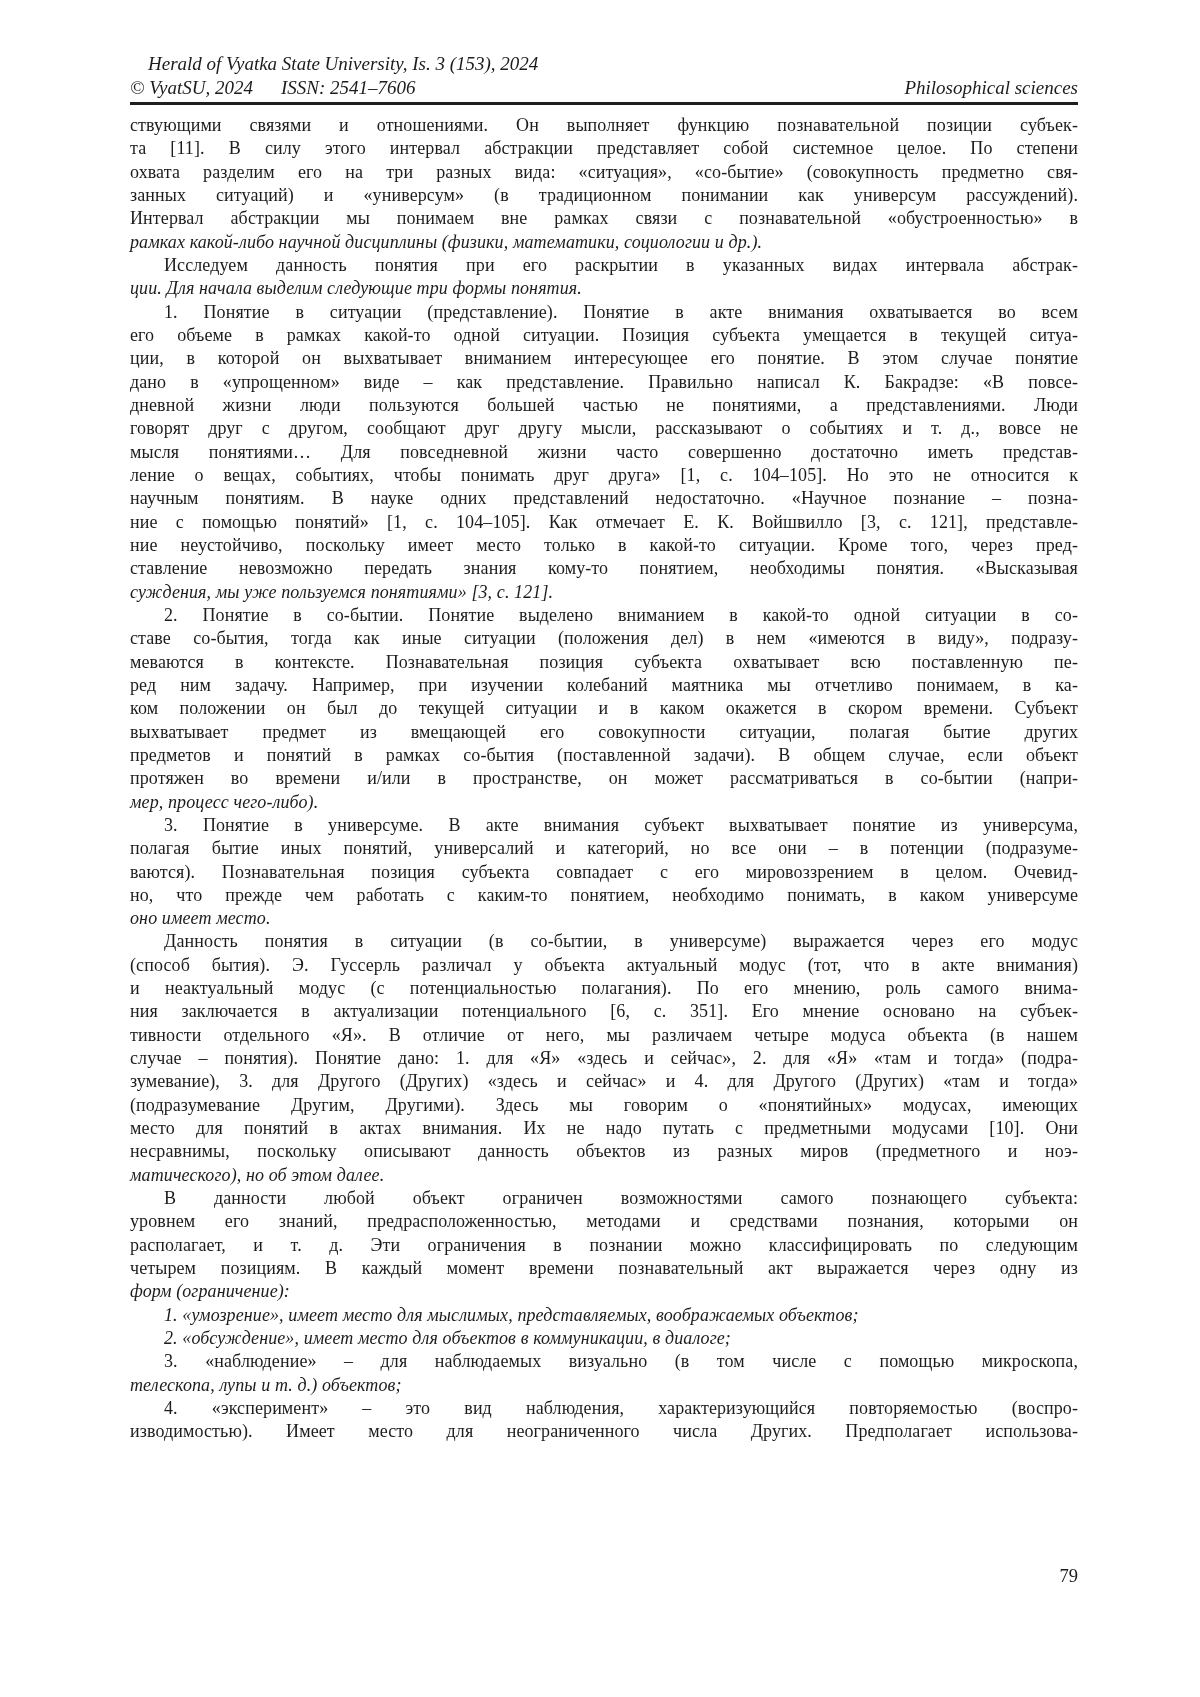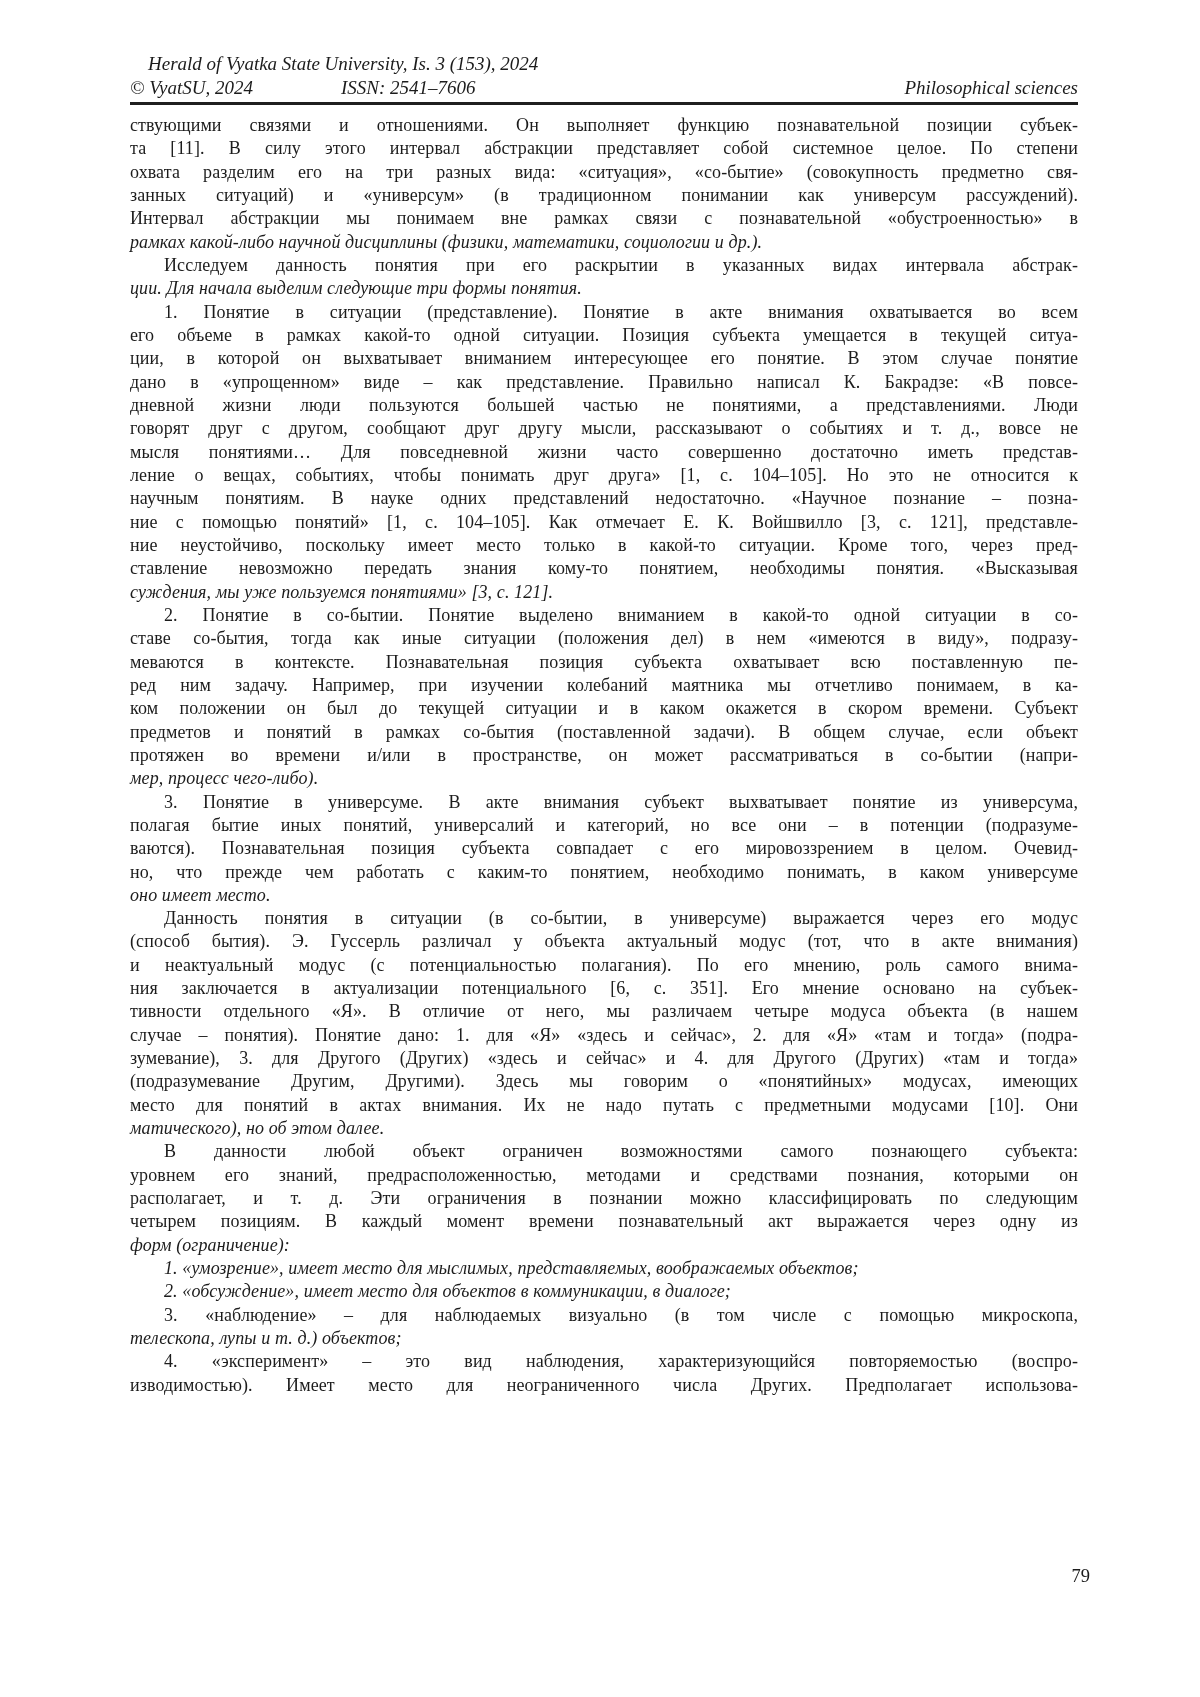--- a/index.html
+++ b/index.html
@@ -32,21 +32,21 @@
     line-height: 24px;
     padding-left: 18px;
     white-space: nowrap;
   }
   .header-line2 {
     display: flex;
     align-items: baseline;
     line-height: 24px;
     white-space: nowrap;
   }
-  .header-issn { margin-left: 88px; }
+  .header-issn { margin-left: 28px; }
   .header-section { margin-left: auto; }
   .rule {
     border-bottom: 3px solid #1f1f1f;
     margin-top: 2px;
   }
   .article {
     margin-top: 9px;
     font-size: 18px;
     letter-spacing: 0.1px;
   }
@@ -56,21 +56,21 @@
     text-align: justify;
     text-align-last: justify;
     white-space: nowrap;
     overflow: visible;
   }
   .line.first { padding-left: 34px; }
   .line.plast { text-align-last: left; font-style: italic; }
   .pagenum {
     position: absolute;
     top: 1566px;
-    left: 142px;
+    left: 130px;
     width: 948px;
     text-align: right;
     font-size: 18.5px;
     color: #1c1c1c;
   }
 </style>
 </head>
 <body>
 
 <div class="page">
@@ -106,37 +106,39 @@
         <div class="line">научным понятиям. В науке одних представлений недостаточно. «Научное познание – позна-</div>
         <div class="line">ние с помощью понятий» [1, с. 104–105]. Как отмечает Е. К. Войшвилло [3, с. 121], представле-</div>
         <div class="line">ние неустойчиво, поскольку имеет место только в какой-то ситуации. Кроме того, через пред-</div>
         <div class="line">ставление невозможно передать знания кому-то понятием, необходимы понятия. «Высказывая</div>
         <div class="line plast">суждения, мы уже пользуемся понятиями» [3, с. 121].</div>
         <div class="line first">2. Понятие в со-бытии. Понятие выделено вниманием в какой-то одной ситуации в со-</div>
         <div class="line">ставе со-бытия, тогда как иные ситуации (положения дел) в нем «имеются в виду», подразу-</div>
         <div class="line">меваются в контексте. Познавательная позиция субъекта охватывает всю поставленную пе-</div>
         <div class="line">ред ним задачу. Например, при изучении колебаний маятника мы отчетливо понимаем, в ка-</div>
         <div class="line">ком положении он был до текущей ситуации и в каком окажется в скором времени. Субъект</div>
+        <div class="line">выхватывает предмет из вмещающей его совокупности ситуации, полагая бытие других</div>
         <div class="line">предметов и понятий в рамках со-бытия (поставленной задачи). В общем случае, если объект</div>
         <div class="line">протяжен во времени и/или в пространстве, он может рассматриваться в со-бытии (напри-</div>
         <div class="line plast">мер, процесс чего-либо).</div>
         <div class="line first">3. Понятие в универсуме. В акте внимания субъект выхватывает понятие из универсума,</div>
         <div class="line">полагая бытие иных понятий, универсалий и категорий, но все они – в потенции (подразуме-</div>
         <div class="line">ваются). Познавательная позиция субъекта совпадает с его мировоззрением в целом. Очевид-</div>
         <div class="line">но, что прежде чем работать с каким-то понятием, необходимо понимать, в каком универсуме</div>
         <div class="line plast">оно имеет место.</div>
         <div class="line first">Данность понятия в ситуации (в со-бытии, в универсуме) выражается через его модус</div>
         <div class="line">(способ бытия). Э. Гуссерль различал у объекта актуальный модус (тот, что в акте внимания)</div>
         <div class="line">и неактуальный модус (с потенциальностью полагания). По его мнению, роль самого внима-</div>
         <div class="line">ния заключается в актуализации потенциального [6, с. 351]. Его мнение основано на субъек-</div>
         <div class="line">тивности отдельного «Я». В отличие от него, мы различаем четыре модуса объекта (в нашем</div>
         <div class="line">случае – понятия). Понятие дано: 1. для «Я» «здесь и сейчас», 2. для «Я» «там и тогда» (подра-</div>
         <div class="line">зумевание), 3. для Другого (Других) «здесь и сейчас» и 4. для Другого (Других) «там и тогда»</div>
         <div class="line">(подразумевание Другим, Другими). Здесь мы говорим о «понятийных» модусах, имеющих</div>
         <div class="line">место для понятий в актах внимания. Их не надо путать с предметными модусами [10]. Они</div>
+        <div class="line">несравнимы, поскольку описывают данность объектов из разных миров (предметного и ноэ-</div>
         <div class="line plast">матического), но об этом далее.</div>
         <div class="line first">В данности любой объект ограничен возможностями самого познающего субъекта:</div>
         <div class="line">уровнем его знаний, предрасположенностью, методами и средствами познания, которыми он</div>
         <div class="line">располагает, и т. д. Эти ограничения в познании можно классифицировать по следующим</div>
         <div class="line">четырем позициям. В каждый момент времени познавательный акт выражается через одну из</div>
         <div class="line plast">форм (ограничение):</div>
         <div class="line first plast">1. «умозрение», имеет место для мыслимых, представляемых, воображаемых объектов;</div>
         <div class="line first plast">2. «обсуждение», имеет место для объектов в коммуникации, в диалоге;</div>
         <div class="line first">3. «наблюдение» – для наблюдаемых визуально (в том числе с помощью микроскопа,</div>
         <div class="line plast">телескопа, лупы и т. д.) объектов;</div>

